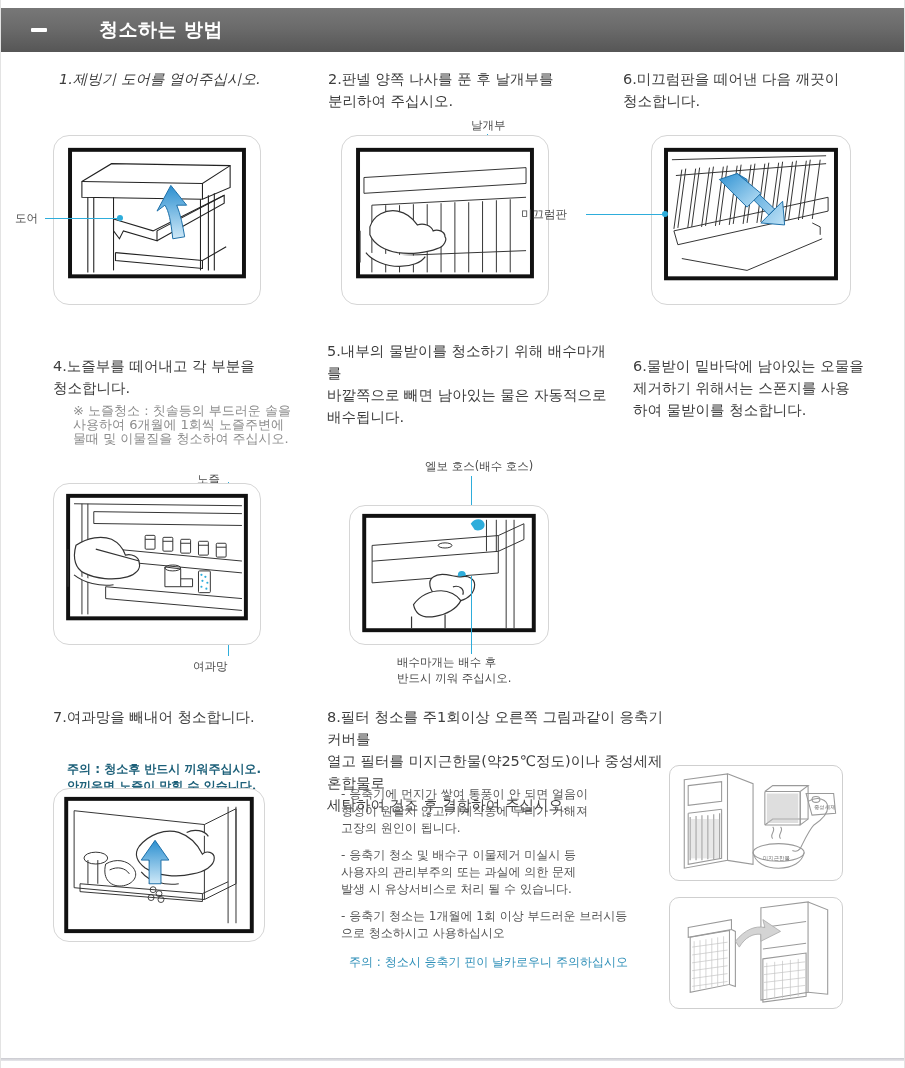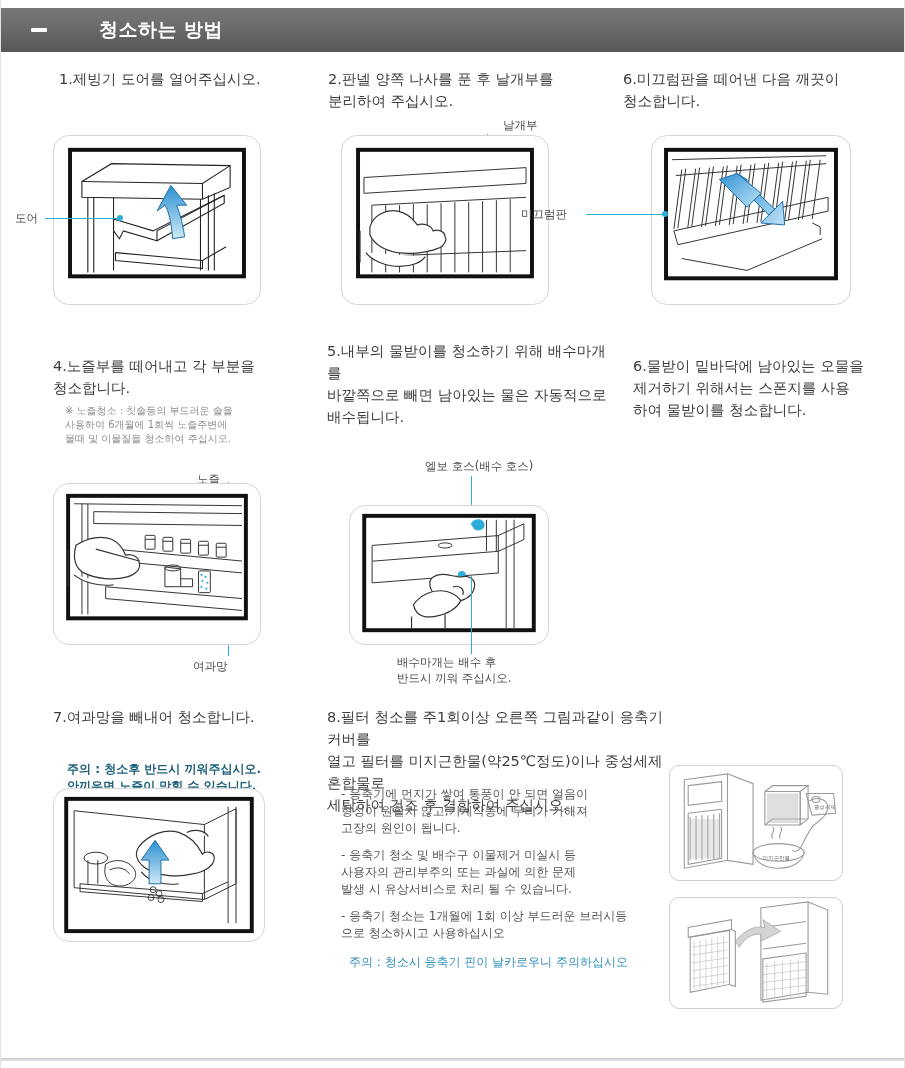--- a/index.html
+++ b/index.html
@@ -36,24 +36,25 @@
   
   .step-text{
     position:absolute;
     font-size:14.5px;
     line-height:22px;
     color:#3d3d3d;
     white-space:pre-line;
   }
   .note-text{
     position:absolute;
-    font-size:10px;
+    font-size:13px;
     line-height:14px;
     color:#8d8d8d;
     white-space:pre-line;
+    margin-left:8px;
   }
   .warn-text{
     position:absolute;
     font-size:12px;
     line-height:17px;
     color:#1d6079;
     white-space:pre-line;
     font-weight:bold;
   }
   .bullet-text{
@@ -106,21 +107,21 @@
   .art{position:absolute;left:0;top:0;width:100%;height:100%;}
 </style>
 </head>
 <body>
 
 <div class="header">
   <div class="header-dash"></div>
   <div class="header-title">청소하는 방법</div>
 </div>
 
-<div class="step-text" style="left:58px;top:68px;width:250px;">1.제빙기 도어를 열어주십시오.</div>
+<div class="step-text" style="left:58px;top:68px;width:250px;font-style:italic;">1.제빙기 도어를 열어주십시오.</div>
 
 <div class="panel" style="left:52px;top:135px;width:208px;height:170px;">
   <svg class="art" viewBox="0 0 208 170">
     <rect x="16" y="14" width="176" height="128" fill="#fff" stroke="#111" stroke-width="4"></rect>
     <g stroke="#222" stroke-width="1.1" fill="none">
       <path d="M28 46 L58 28 L178 30 L178 52 L150 64 L28 62 Z"></path>
       <path d="M28 46 L150 48 L178 30"></path>
       <path d="M150 48 L150 64"></path>
       <path d="M40 62 L40 138"></path>
       <path d="M34 62 L34 138"></path>
@@ -143,21 +144,21 @@
     <path d="M120 104 C118 86 116 76 112 70 L104 76 L118 50 L134 70 L124 70 C128 80 130 90 132 102 Z" fill="url(#arrG1)" stroke="#1c6fa8" stroke-width="1"></path>
   </svg>
 </div>
 <div class="leader-h" style="left:44px;top:218px;width:76px;"></div>
 <div class="leader-dot" style="left:116px;top:215px;"></div>
 <div class="callout" style="left:14px;top:211px;">도어</div>
 
 <div class="step-text" style="left:327px;top:68px;width:260px;">2.판넬 양쪽 나사를 푼 후 날개부를
    분리하여 주십시오.</div>
 
-<div class="callout" style="left:470px;top:118px;margin-left:32px;">날개부</div>
+<div class="callout" style="left:470px;top:118px;">날개부</div>
 <div class="leader-v" style="left:486px;top:134px;height:88px;"></div>
 <div class="leader-dot" style="left:483px;top:219px;"></div>
 
 <div class="panel" style="left:340px;top:135px;width:208px;height:170px;">
   <svg class="art" viewBox="0 0 208 170">
     <rect x="16" y="14" width="176" height="128" fill="#fff" stroke="#111" stroke-width="4"></rect>
     <g stroke="#333" stroke-width="1" fill="none">
       <path d="M22 42 L186 32"></path>
       <path d="M22 58 L186 48"></path>
       <path d="M22 42 L22 58"></path>

